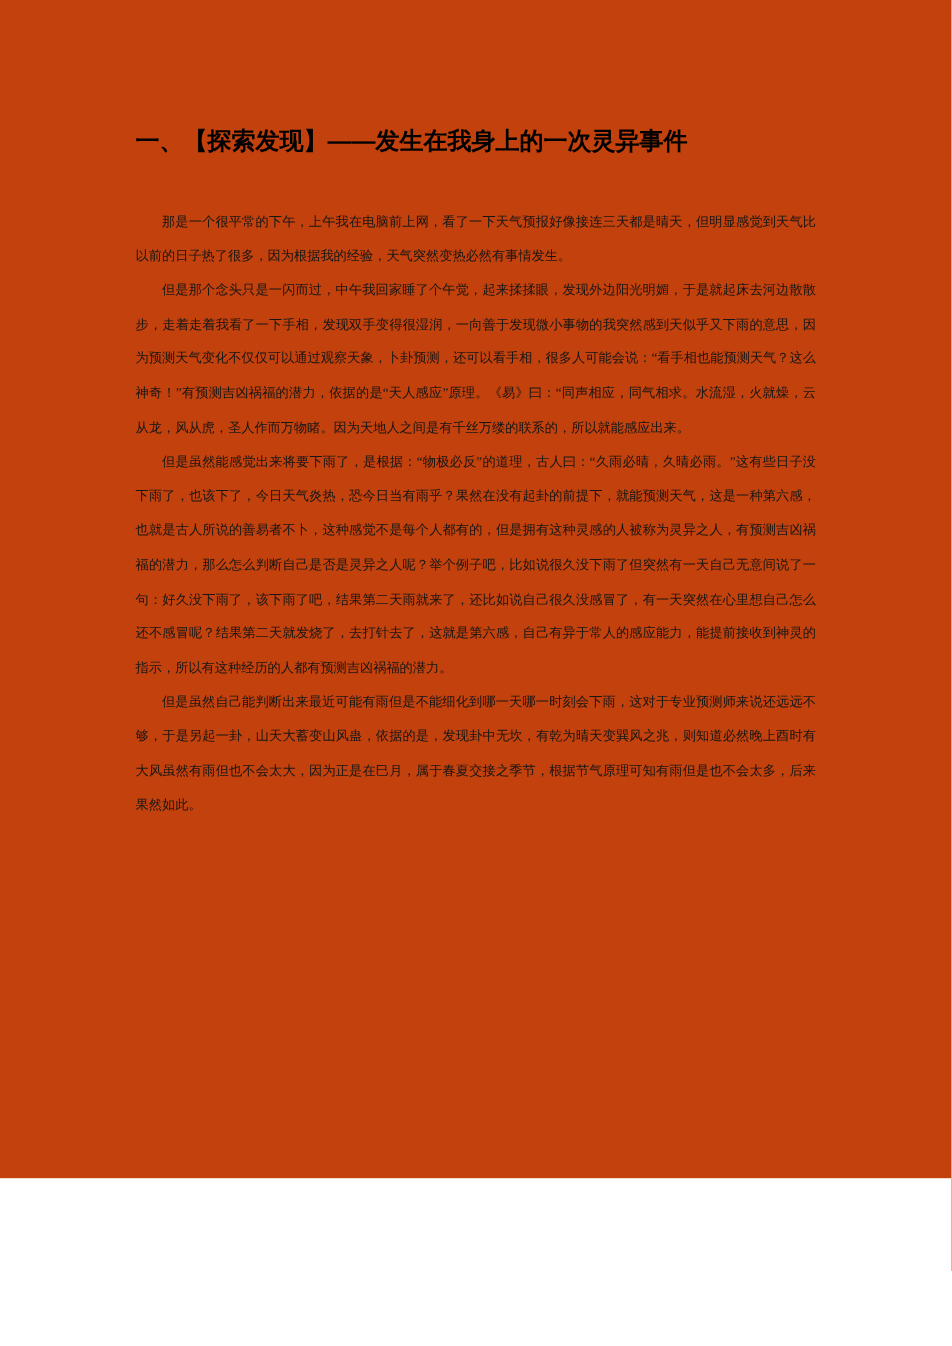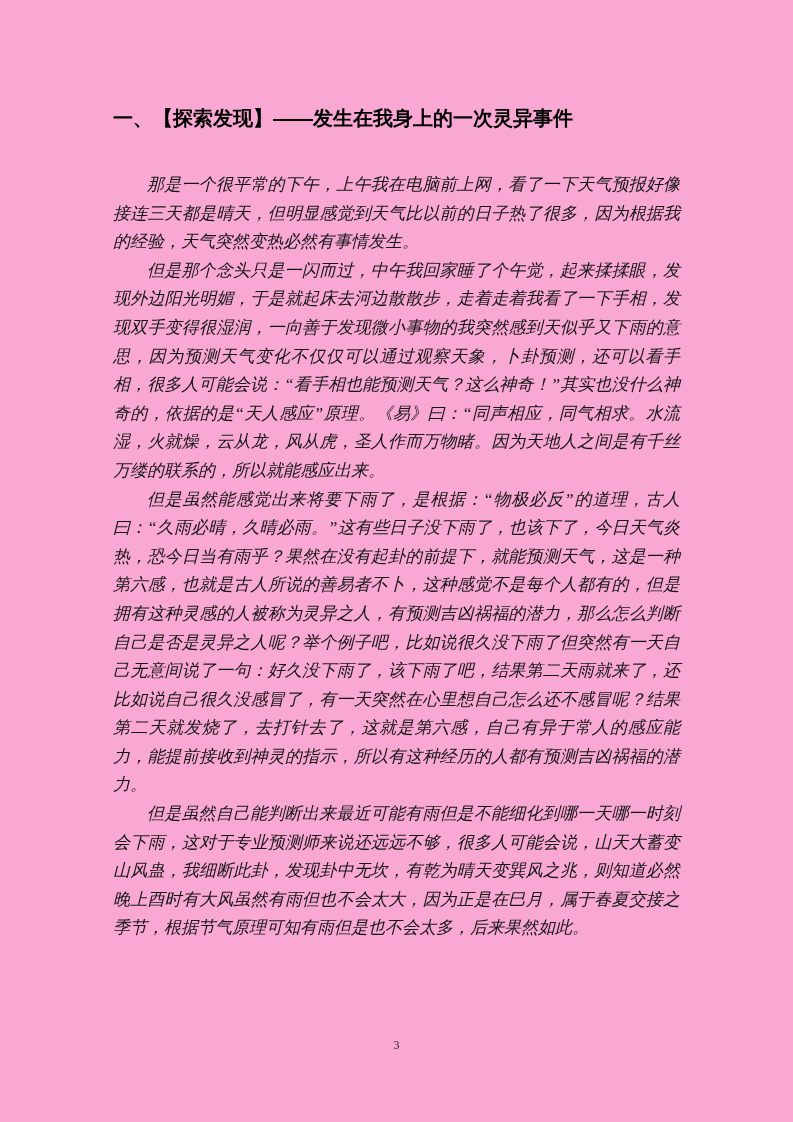--- a/index.html
+++ b/index.html
@@ -3,23 +3,23 @@
 <meta charset="utf-8">
 <style>
   html, body {
     margin: 0;
     padding: 0;
     background: #ffffff;
   }
   .page {
     position: relative;
     width: 793px;
-    height: 1122px;
+    height: 982px;
     margin: 0 auto;
-    background: #f9a8d4;
+    background: #c2410c;
     overflow: hidden;
     font-family: "Liberation Serif", serif;
     color: #111111;
   }
   .doc-title {
     position: absolute;
     left: 113px;
     right: 113px;
     top: 103px;
     margin: 0;
@@ -28,25 +28,24 @@
     font-size: 20px;
     line-height: 30px;
     color: #000000;
     white-space: nowrap;
   }
   .doc-body {
     position: absolute;
     left: 113px;
     right: 113px;
     top: 171px;
-    font-size: 17px;
+    font-size: 11px;
     line-height: 28.6px;
     text-align: justify;
     color: #161616;
-    font-style: italic;
   }
   .doc-body p {
     margin: 0;
     text-indent: 2em;
     word-break: break-all;
   }
   .page-number {
     position: absolute;
     left: 0;
     right: 0;
@@ -58,20 +57,20 @@
 </style>
 </head>
 <body>
 
 <div class="page">
 
   <h1 class="doc-title">一、【探索发现】——发生在我身上的一次灵异事件</h1>
 
   <div class="doc-body">
     <p>那是一个很平常的下午，上午我在电脑前上网，看了一下天气预报好像接连三天都是晴天，但明显感觉到天气比以前的日子热了很多，因为根据我的经验，天气突然变热必然有事情发生。</p>
-    <p>但是那个念头只是一闪而过，中午我回家睡了个午觉，起来揉揉眼，发现外边阳光明媚，于是就起床去河边散散步，走着走着我看了一下手相，发现双手变得很湿润，一向善于发现微小事物的我突然感到天似乎又下雨的意思，因为预测天气变化不仅仅可以通过观察天象，卜卦预测，还可以看手相，很多人可能会说：“看手相也能预测天气？这么神奇！”其实也没什么神奇的，依据的是“天人感应”原理。《易》曰：“同声相应，同气相求。水流湿，火就燥，云从龙，风从虎，圣人作而万物睹。因为天地人之间是有千丝万缕的联系的，所以就能感应出来。</p>
+    <p>但是那个念头只是一闪而过，中午我回家睡了个午觉，起来揉揉眼，发现外边阳光明媚，于是就起床去河边散散步，走着走着我看了一下手相，发现双手变得很湿润，一向善于发现微小事物的我突然感到天似乎又下雨的意思，因为预测天气变化不仅仅可以通过观察天象，卜卦预测，还可以看手相，很多人可能会说：“看手相也能预测天气？这么神奇！”有预测吉凶祸福的潜力，依据的是“天人感应”原理。《易》曰：“同声相应，同气相求。水流湿，火就燥，云从龙，风从虎，圣人作而万物睹。因为天地人之间是有千丝万缕的联系的，所以就能感应出来。</p>
     <p>但是虽然能感觉出来将要下雨了，是根据：“物极必反”的道理，古人曰：“久雨必晴，久晴必雨。”这有些日子没下雨了，也该下了，今日天气炎热，恐今日当有雨乎？果然在没有起卦的前提下，就能预测天气，这是一种第六感，也就是古人所说的善易者不卜，这种感觉不是每个人都有的，但是拥有这种灵感的人被称为灵异之人，有预测吉凶祸福的潜力，那么怎么判断自己是否是灵异之人呢？举个例子吧，比如说很久没下雨了但突然有一天自己无意间说了一句：好久没下雨了，该下雨了吧，结果第二天雨就来了，还比如说自己很久没感冒了，有一天突然在心里想自己怎么还不感冒呢？结果第二天就发烧了，去打针去了，这就是第六感，自己有异于常人的感应能力，能提前接收到神灵的指示，所以有这种经历的人都有预测吉凶祸福的潜力。</p>
-    <p>但是虽然自己能判断出来最近可能有雨但是不能细化到哪一天哪一时刻会下雨，这对于专业预测师来说还远远不够，很多人可能会说，山天大蓄变山风蛊，我细断此卦，发现卦中无坎，有乾为晴天变巽风之兆，则知道必然晚上酉时有大风虽然有雨但也不会太大，因为正是在巳月，属于春夏交接之季节，根据节气原理可知有雨但是也不会太多，后来果然如此。</p>
+    <p>但是虽然自己能判断出来最近可能有雨但是不能细化到哪一天哪一时刻会下雨，这对于专业预测师来说还远远不够，于是另起一卦，山天大蓄变山风蛊，依据的是，发现卦中无坎，有乾为晴天变巽风之兆，则知道必然晚上酉时有大风虽然有雨但也不会太大，因为正是在巳月，属于春夏交接之季节，根据节气原理可知有雨但是也不会太多，后来果然如此。</p>
   </div>
 
   <div class="page-number">3</div>
 
 </div>
 
 </body></html>

